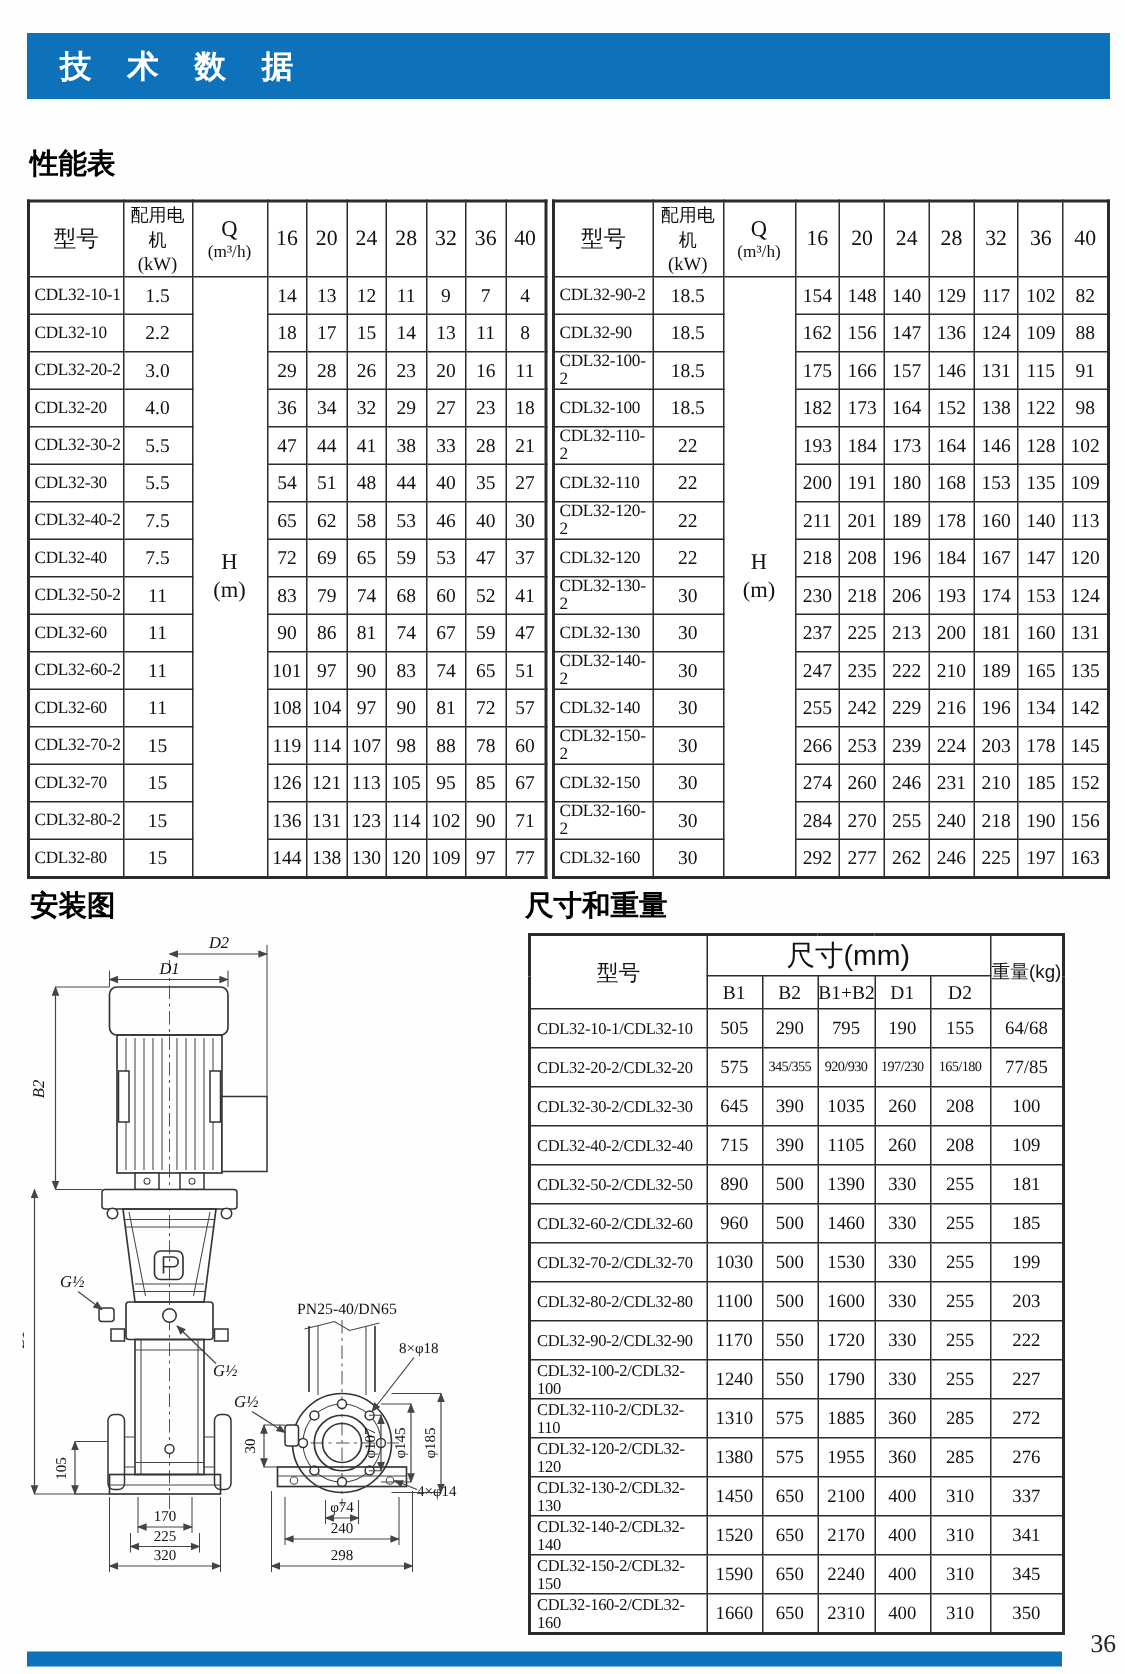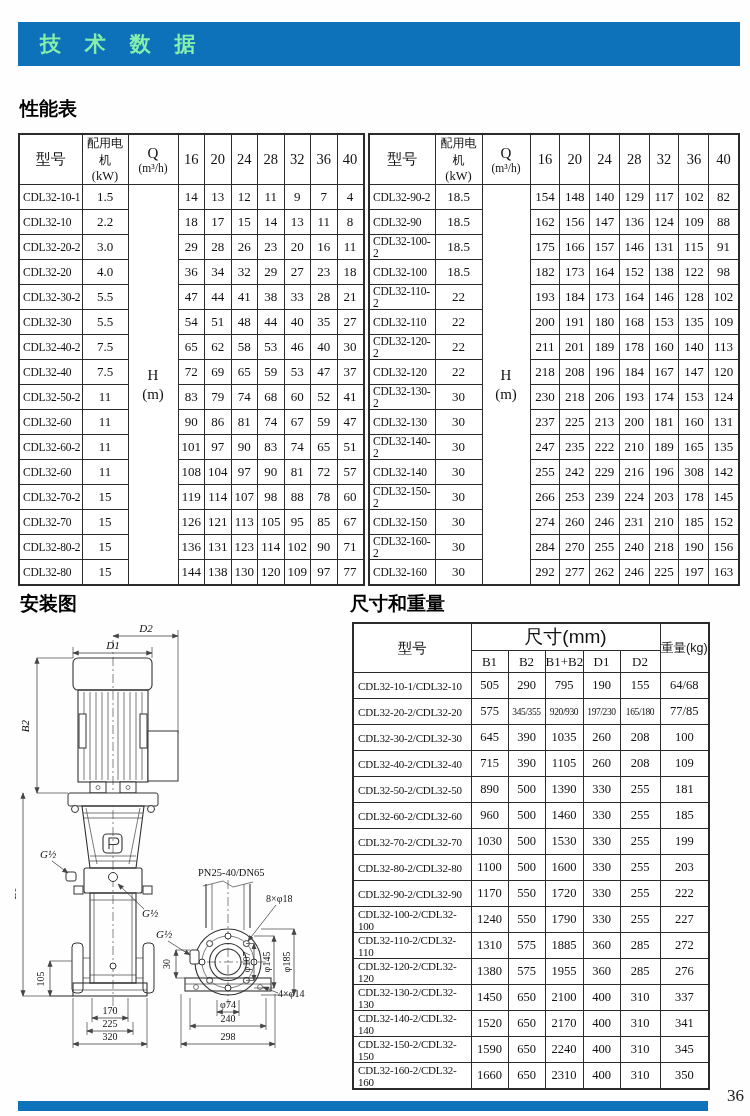--- a/index.html
+++ b/index.html
@@ -1,20 +1,20 @@
 <!DOCTYPE html>
 <html style="--accent: #0d72b9;"><head>
 <meta charset="utf-8">
 <style>
   :root { --accent:#0d72b9; }
   html,body { margin:0; padding:0; background:#ffffff; }
   .page { position:relative; width:750px; height:1116px; background:#fefefe;
           font-family:"Liberation Sans",sans-serif; color:#111; overflow:hidden; }
   .titlebar { position:absolute; left:18px; top:22px; width:722px; height:44px;
-              background:var(--accent); color:#86efac; display:flex; align-items:center; }
+              background:var(--accent); color:#ffffff; display:flex; align-items:center; }
   .titlebar span { font-size:21px; font-weight:bold; letter-spacing:9px; margin-left:22px; white-space:nowrap; }
   .h { position:absolute; margin:0; font-size:19px; font-weight:bold; color:#000; white-space:nowrap; }
   #h-perf { left:20px; top:96px; }
   #h-install { left:20px; top:591px; }
   #h-dims { left:350px; top:591px; }
 
   table { border-collapse:collapse; table-layout:fixed; position:absolute; background:#fff; }
   table, th, td { border:1px solid #2b2b2b; }
   table { border-width:2px; }
   th, td { text-align:center; vertical-align:middle; padding:0; overflow:hidden; }
@@ -449,21 +449,21 @@
           <td class="val">135</td>
         </tr>
         <tr>
           <td class="model">CDL32-140</td>
           <td class="kw">30</td>
           <td class="val">255</td>
           <td class="val">242</td>
           <td class="val">229</td>
           <td class="val">216</td>
           <td class="val">196</td>
-          <td class="val">308</td>
+          <td class="val">134</td>
           <td class="val">142</td>
         </tr>
         <tr>
           <td class="model">CDL32-150-2</td>
           <td class="kw">30</td>
           <td class="val">266</td>
           <td class="val">253</td>
           <td class="val">239</td>
           <td class="val">224</td>
           <td class="val">203</td>

